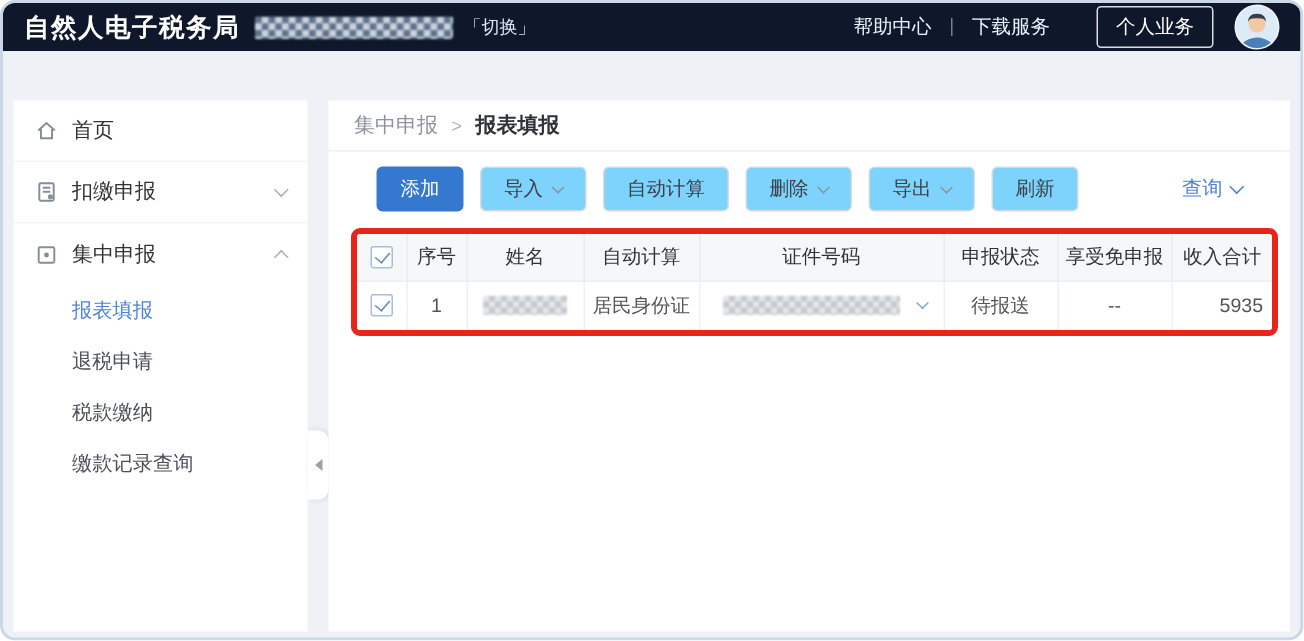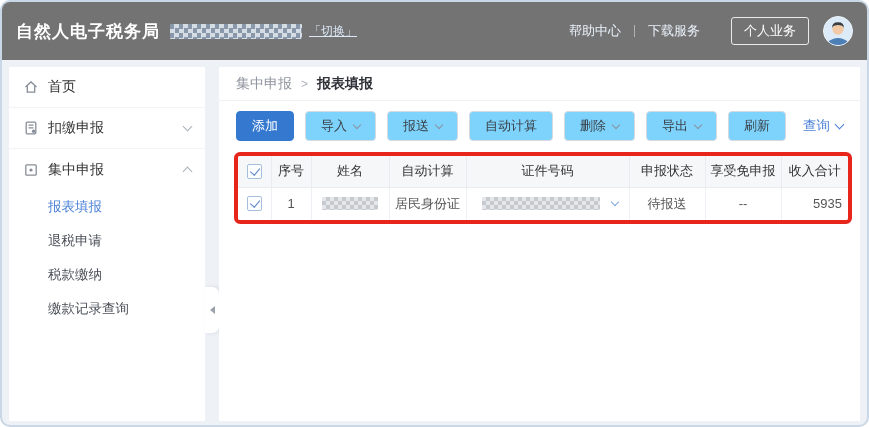--- a/index.html
+++ b/index.html
@@ -6,34 +6,34 @@
   *{box-sizing:border-box;}
   .window{
     position:relative;width:869px;height:427px;
     border:2px solid #c9d7e6;border-radius:10px;overflow:hidden;
     background:#eef1f5;
     font-family:"Liberation Sans","DejaVu Sans",sans-serif;
     color:#333;
   }
   
   .topbar{
-    position:absolute;left:0;top:0;right:0;height:58px;
-    background:#737373;display:flex;align-items:center;padding:0 14px;
+    position:absolute;left:0;top:0;right:0;height:32px;
+    background:#0f172a;display:flex;align-items:center;padding:0 14px;
   }
   .topbar .title{color:#fff;font-size:17px;font-weight:bold;letter-spacing:1px;}
   .mosaic{
     background:repeating-conic-gradient(#c6c9cd 0% 25%, #e4e6e9 0% 50%) 0 0/8px 8px;
     filter:blur(.6px);border-radius:1px;
   }
   .mosaic-light{
     background:repeating-conic-gradient(rgba(224,232,241,.9) 0% 25%, rgba(150,177,207,.6) 0% 50%) 0 0/9px 9px;
     filter:blur(.6px);border-radius:1px;
   }
   .topbar .redacted{width:132px;height:15px;margin-left:10px;}
-  .topbar .switch{color:#dce8f6;font-size:12px;margin-left:7px;cursor:pointer;text-decoration:underline;}
+  .topbar .switch{color:#dce8f6;font-size:12px;margin-left:7px;cursor:pointer;}
   .topbar .spacer{flex:1;}
   .topnav{display:flex;align-items:center;color:#eaf2fc;font-size:13px;}
   .topnav .navlink{cursor:pointer;}
   .topnav .vsep{width:1px;height:12px;background:rgba(255,255,255,.45);margin:0 13px;}
   .btn-ghost{
     margin-left:31px;border:1px solid rgba(255,255,255,.85);border-radius:3px;
     color:#fff;font-size:13px;padding:4px 12px;cursor:pointer;background:transparent;
   }
   .avatar{width:30px;height:30px;border-radius:50%;margin-left:14px;overflow:hidden;background:#dcebf7;border:1px solid #f0f6fc;}
   
@@ -56,21 +56,21 @@
     border-radius:0 7px 7px 0;box-shadow:2px 0 4px rgba(120,140,160,.18);
     display:flex;align-items:center;justify-content:center;cursor:pointer;
   }
   .tri-left{width:0;height:0;border-top:4px solid transparent;border-bottom:4px solid transparent;border-right:5px solid #9aa1ab;}
   
   .main{position:absolute;left:217px;top:65px;width:641px;bottom:4px;background:#fff;overflow:hidden;}
   .breadcrumb{height:34px;display:flex;align-items:center;padding:0 17px;border-bottom:1px solid #eef0f4;font-size:14px;}
   .breadcrumb .parent{color:#8d939e;cursor:pointer;}
   .breadcrumb .sep{color:#b0b5bd;margin:0 9px;font-size:12px;}
   .breadcrumb .current{color:#2f3238;font-weight:bold;}
-  .toolbar{display:flex;align-items:center;margin-top:10px;padding:0 17px;}
+  .toolbar{display:flex;align-items:center;margin-top:10px;padding:0 32px;}
   .btn{
     height:30px;display:inline-flex;align-items:center;justify-content:center;
     border:1px solid #d5d9e0;border-radius:4px;background:#7dd3fc;color:#3a3f46;
     font-size:13px;padding:0 15px;margin-right:11px;cursor:pointer;white-space:nowrap;
   }
   .btn .chev{width:6px;height:6px;border-color:#8b929c;margin-left:7px;}
   .btn-primary{background:#3478d0;border-color:#3478d0;color:#fff;}
   .query-link{margin-left:auto;color:#4d82d8;font-size:13.5px;cursor:pointer;display:inline-flex;align-items:center;}
   .query-link .chev{border-color:#4d82d8;margin-left:6px;}
   
@@ -168,24 +168,20 @@
     <div class="breadcrumb">
       <span class="parent">集中申报</span>
       <span class="sep">&gt;</span>
       <span class="current">报表填报</span>
     </div>
 
     <div class="toolbar">
       <button class="btn btn-primary">添加</button>
       <button class="btn">
           <span>导入</span>
-          <span class="chev down"></span>
-        </button>
-      <button class="btn">
-          <span>报送</span>
           <span class="chev down"></span>
         </button>
       <button class="btn">自动计算</button>
       <button class="btn">
           <span>删除</span>
           <span class="chev down"></span>
         </button>
       <button class="btn">
           <span>导出</span>
           <span class="chev down"></span>

